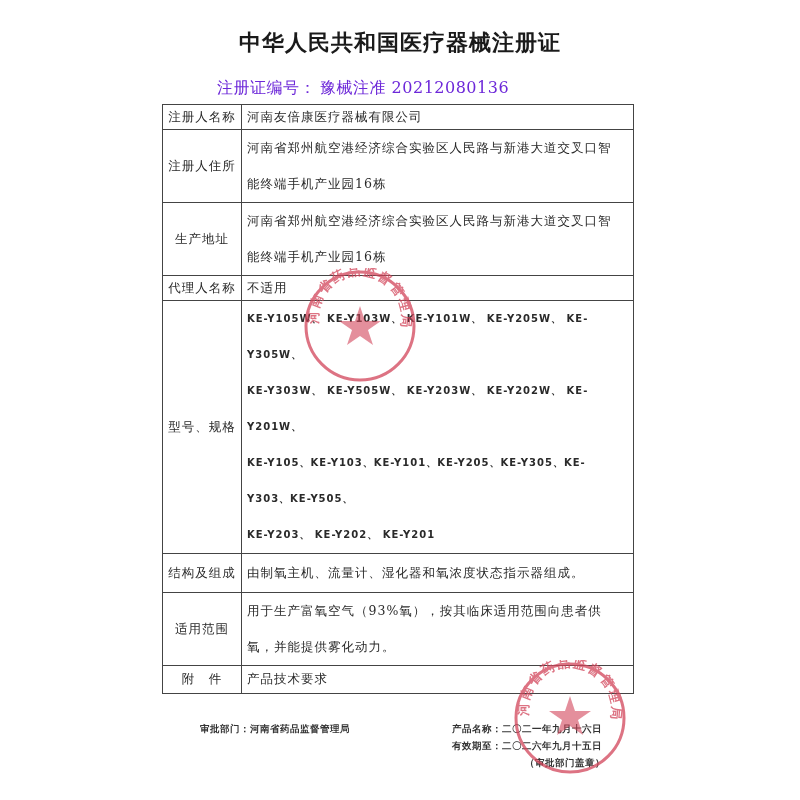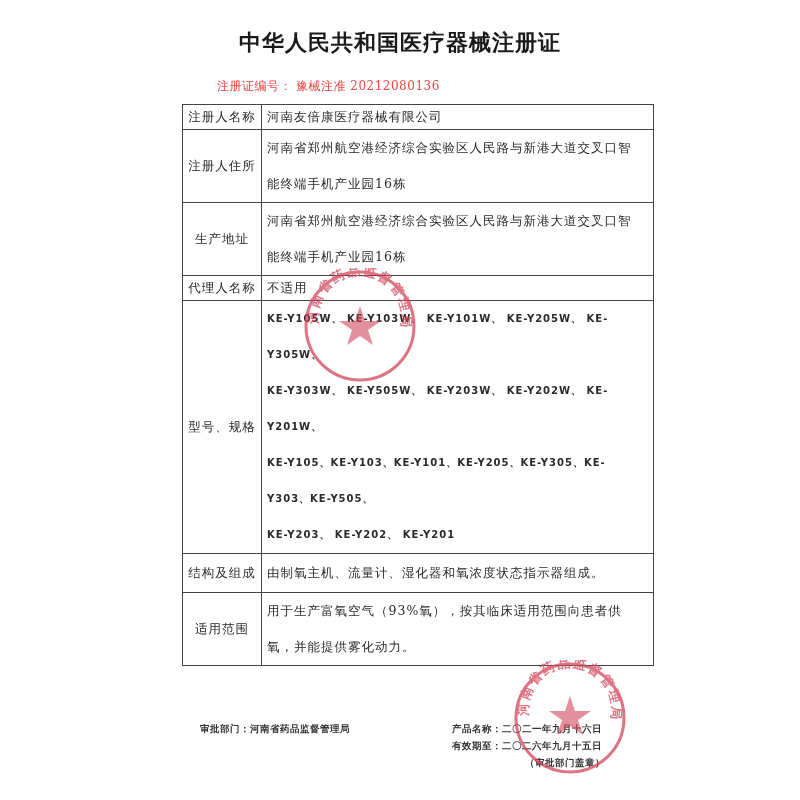--- a/index.html
+++ b/index.html
@@ -6,25 +6,25 @@
   body {
     width:800px; height:800px; background:#ffffff; position:relative; overflow:hidden;
     font-family: "DejaVu Serif", "Liberation Serif", serif; color:#2a2a2a;
   }
   .title {
     position:absolute; top:28px; left:0; width:800px; text-align:center;
     font-family: "DejaVu Sans", "Liberation Sans", sans-serif;
     font-size:22px; font-weight:bold; letter-spacing:1px; color:#1a1a1a;
   }
   .reg-no {
-    position:absolute; top:78px; left:217px; font-size:12px; color:#ef4444; letter-spacing:0.5px;
+    position:absolute; top:78px; left:217px; font-size:16px; color:#6d28d9; letter-spacing:0.5px;
   }
   .reg-no .val { margin-left:4px; }
   table.cert {
-    position:absolute; left:182px; top:104px; width:472px;
+    position:absolute; left:162px; top:104px; width:472px;
     border-collapse:collapse; table-layout:fixed;
     font-size:12.5px;
   }
   table.cert td {
     border:1.3px solid #444; padding:0; vertical-align:middle;
   }
   table.cert td.lbl {
     width:78px; text-align:center; letter-spacing:1px; color:#2a2a2a;
   }
   table.cert td.val { padding-left:5px; padding-right:10px; letter-spacing:1px; line-height:36px; color:#2a2a2a; }
@@ -70,20 +70,24 @@
     </td>
   </tr>
   <tr style="height:39px">
     <td class="lbl">结构及组成</td>
     <td class="val single">由制氧主机、流量计、湿化器和氧浓度状态指示器组成。</td>
   </tr>
   <tr style="height:72px">
     <td class="lbl">适用范围</td>
     <td class="val">用于生产富氧空气（93%氧），按其临床适用范围向患者供氧，并能提供雾化动力。</td>
   </tr>
+  <tr style="height:28px">
+    <td class="lbl">附　件</td>
+    <td class="val single">产品技术要求</td>
+  </tr>
 </tbody>
   </table>
 
 <div class="footer" style="left:200px; top:723px;">
   <span>审批部门：</span><span>河南省药品监督管理局</span>
 </div>
 <div class="footer" style="left:452px; top:723px;">
   <span>产品名称：</span><span>二〇二一年九月十六日</span>
 </div>
 <div class="footer" style="left:452px; top:740px;">

